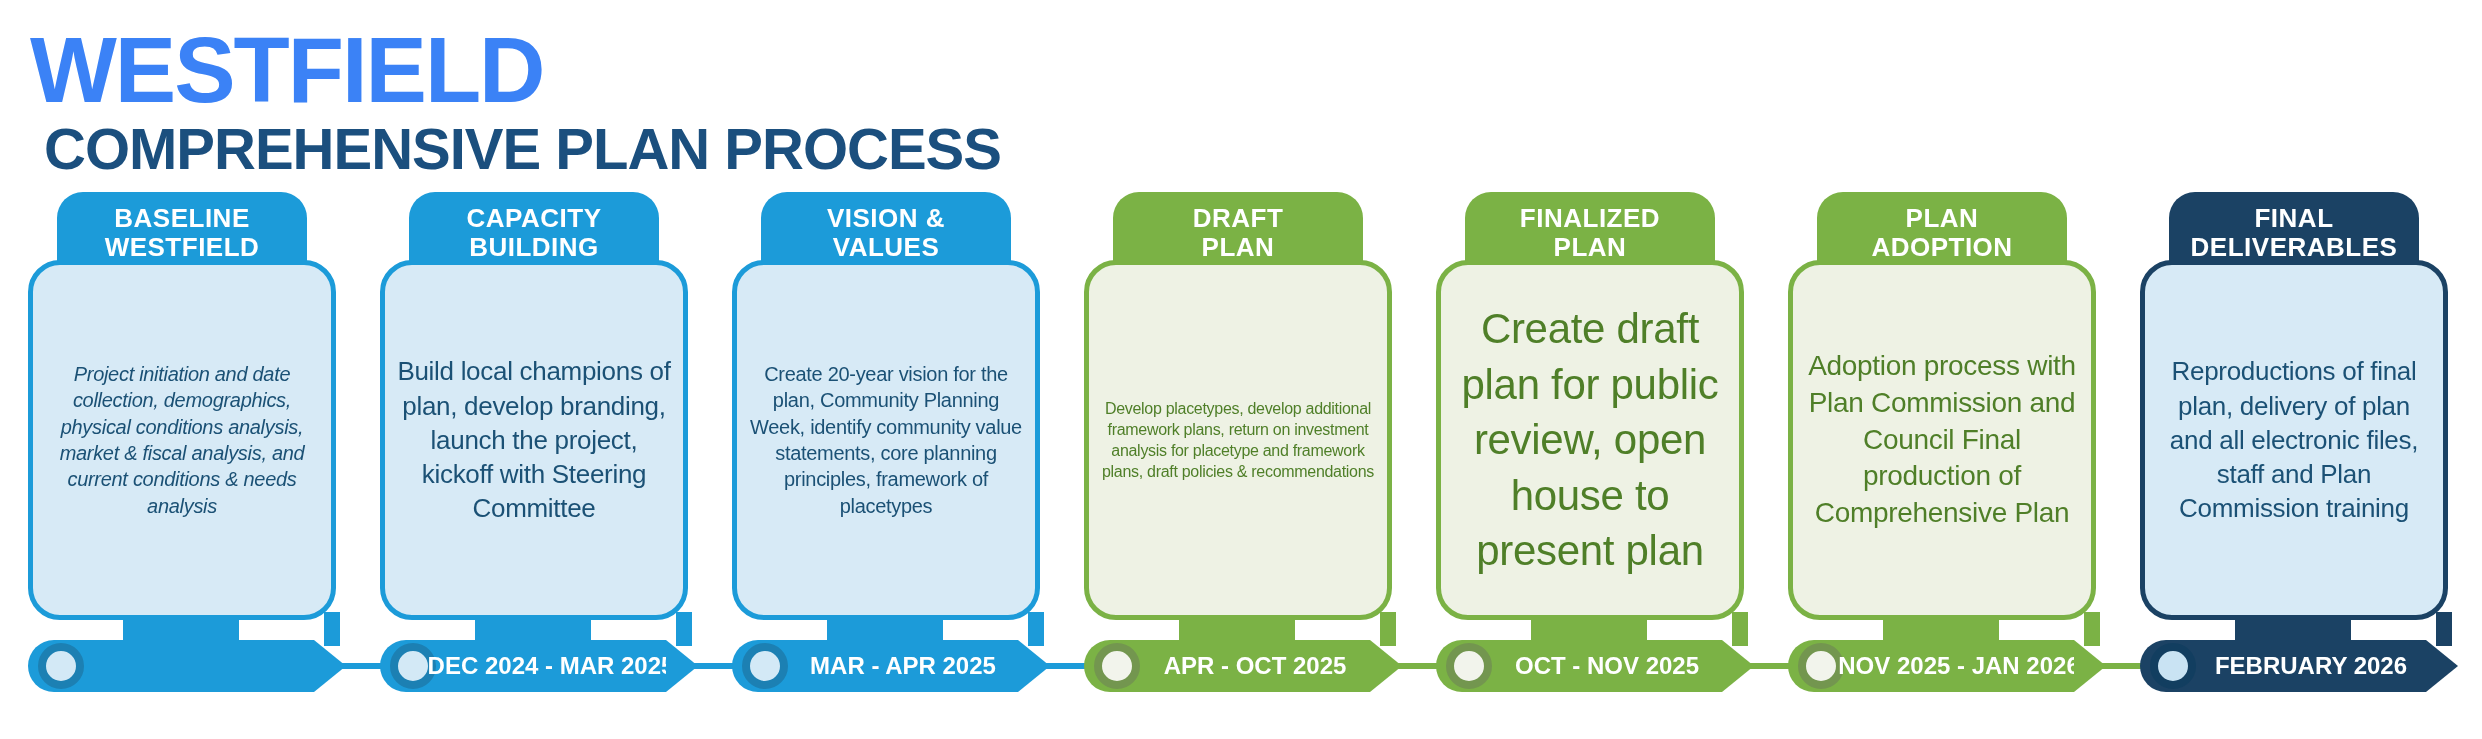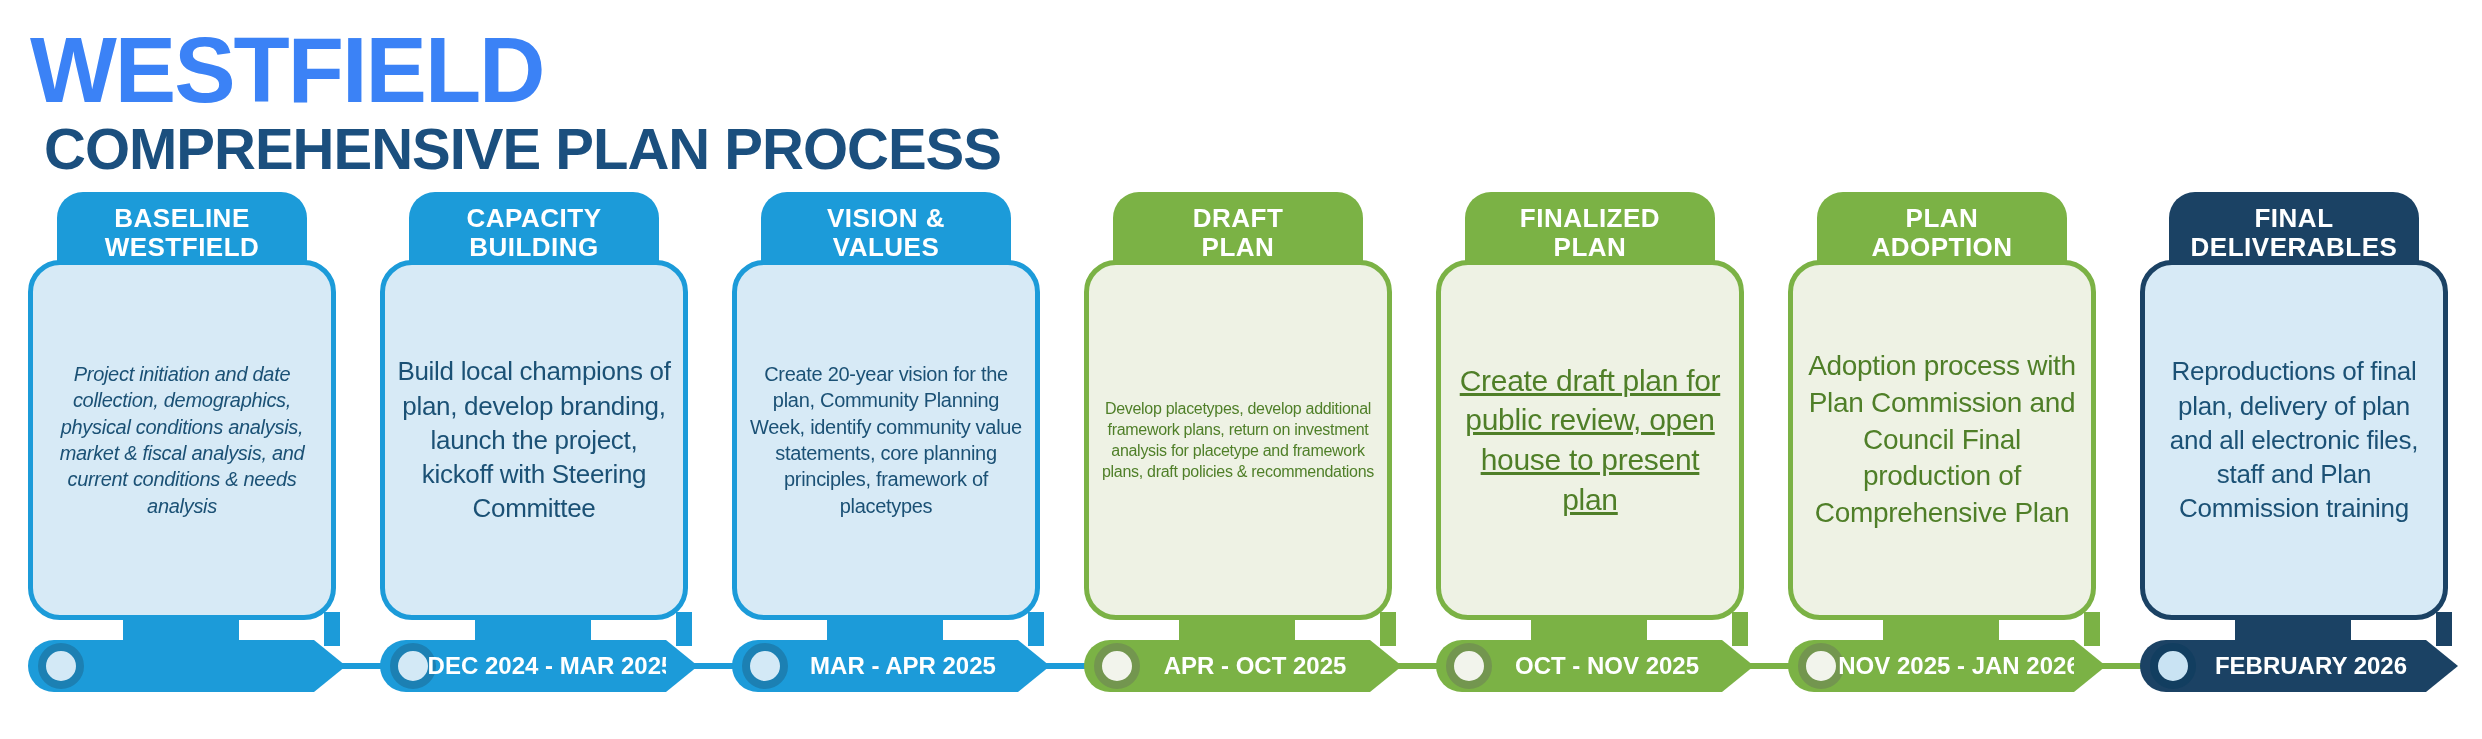--- a/index.html
+++ b/index.html
@@ -57,21 +57,21 @@
   }
   .body-text {
     margin: 0; padding: 0 10px; text-align: center;
     color: var(--txt); font-weight: 500; line-height: 1.32;
     letter-spacing: -0.3px; font-stretch: condensed;
   }
   .p1 .body-text { font-size: 20px; font-style: italic; }
   .p2 .body-text { font-size: 26px; }
   .p3 .body-text { font-size: 20px; }
   .p4 .body-text { font-size: 16px; }
-  .p5 .body-text { font-size: 30px; text-decoration: underline; }
+  .p5 .body-text { font-size: 42px; }
   .p6 .body-text { font-size: 28px; text-align: center; }
   .p7 .body-text { font-size: 26px; }
 
   
   .foot { position: absolute; z-index: 1; top: 420px; height: 34px; background: var(--accent); }
   .foot-main  { left: 95px;  width: 116px; }
   .foot-right { left: 296px; width: 16px; }
 
   
   .banner {

